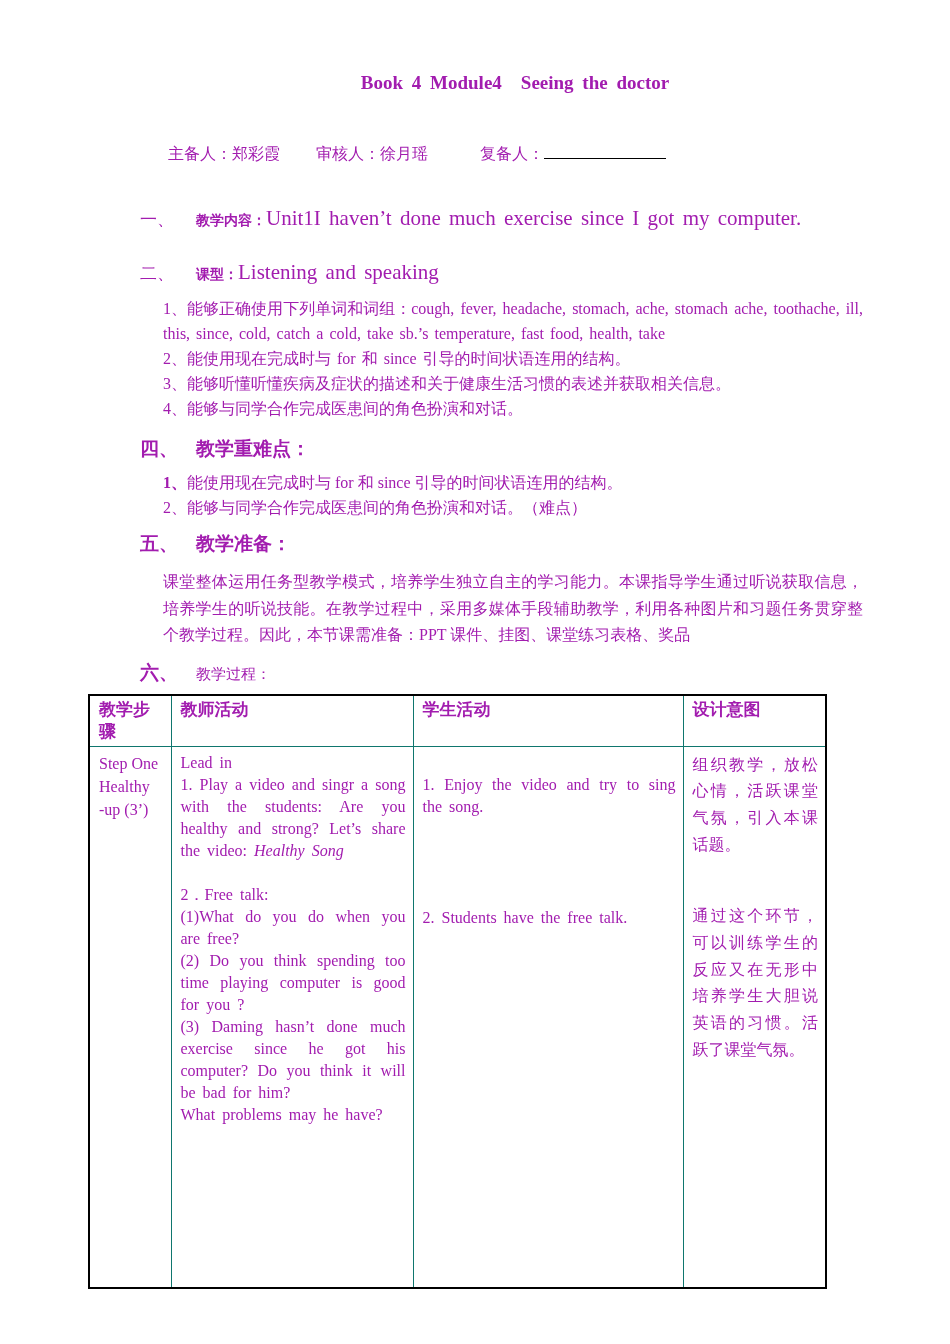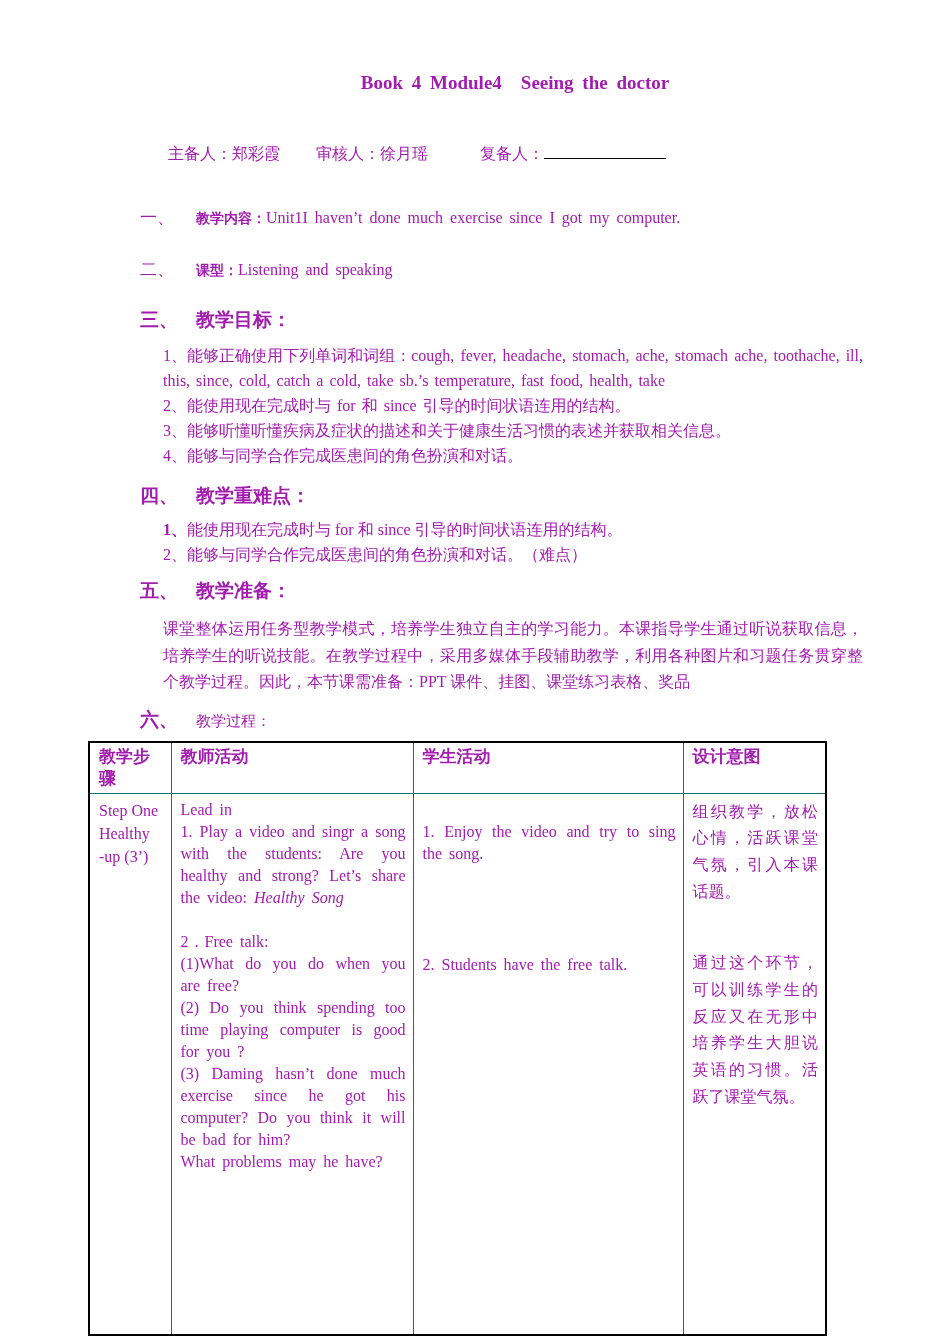--- a/index.html
+++ b/index.html
@@ -42,21 +42,21 @@
     border-bottom:1.5px solid #000;
     vertical-align:baseline;
   }
   
   .sec{margin-left:52px;line-height:26px;}
   .sec .num{display:inline-block;width:56px;font-size:17px;}
   .sec .num.b{font-weight:bold;font-size:19px;}
   .sec .hd{font-weight:bold;font-size:14px;}
   .sec .hd.lg{font-size:19px;}
   .sec .hd.sm{font-weight:normal;font-size:15px;}
-  .sec .txt{font-size:16px;word-spacing:3px;}
+  .sec .txt{font-size:21px;word-spacing:3px;}
   .sec1{margin-top:40px;}
   .sec2{margin-top:25px;}
   .sec3{margin-top:22px;line-height:28px;}
   .sec4{margin-top:14px;line-height:28px;}
   .sec5{margin-top:10px;line-height:28px;}
   .sec6{margin-top:12px;line-height:24px;}
   .items{margin:8px 0 0 75px;width:700px;}
   .items p{margin:0;line-height:25px;text-align:justify;word-spacing:2px;}
   .items4{margin:6px 0 0 75px;width:700px;}
   .items4 p{margin:0;line-height:25px;}
@@ -115,23 +115,20 @@
   </div>
 
   <div class="sec sec1">
     <span class="num">一、</span><span class="hd">教学内容：</span><span class="txt">Unit1I haven’t done much exercise since I got my computer.</span>
   </div>
 
   <div class="sec sec2">
     <span class="num">二、</span><span class="hd">课型：</span><span class="txt">Listening and speaking</span>
   </div>
 
-  <div class="sec sec3">
-    <span class="num b">三、</span><span class="hd lg">教学目标：</span>
-  </div>
   <div class="items">
     <p>1、能够正确使用下列单词和词组：cough, fever, headache, stomach, ache, stomach ache, toothache, ill, this, since, cold, catch a cold, take sb.’s temperature, fast food, health, take</p>
     <p>2、能使用现在完成时与 for 和 since 引导的时间状语连用的结构。</p>
     <p>3、能够听懂听懂疾病及症状的描述和关于健康生活习惯的表述并获取相关信息。</p>
     <p>4、能够与同学合作完成医患间的角色扮演和对话。</p>
   </div>
 
   <div class="sec sec4">
     <span class="num b">四、</span><span class="hd lg">教学重难点：</span>
   </div>

